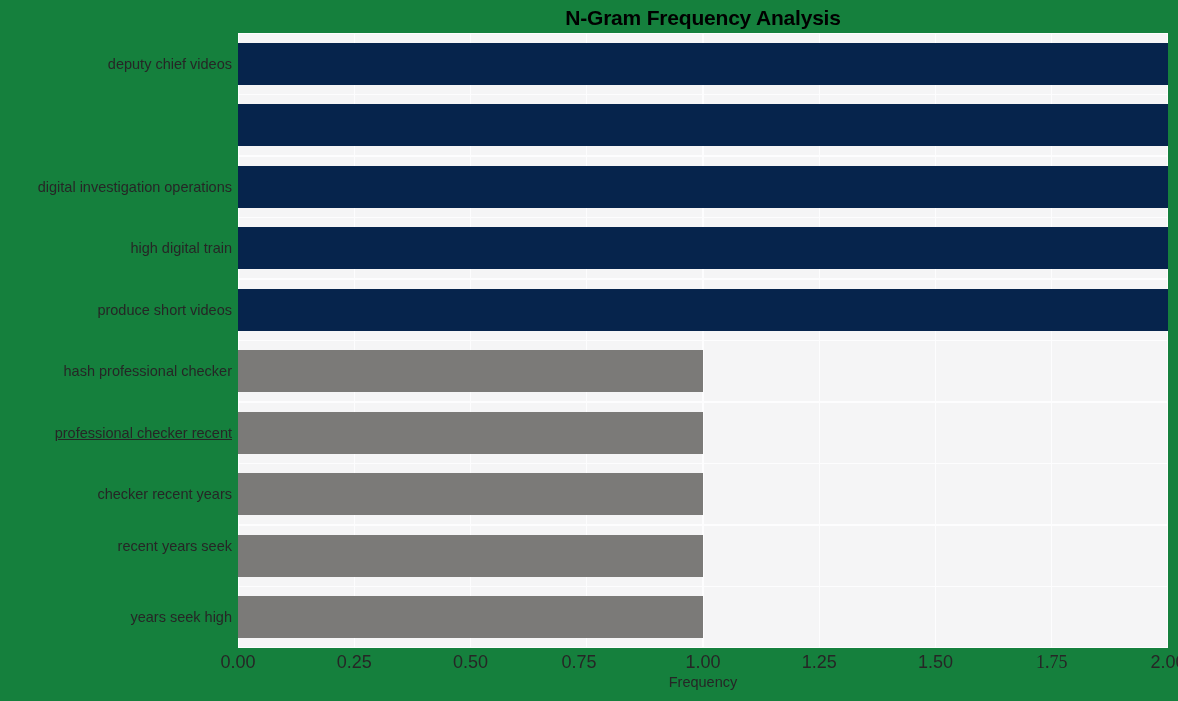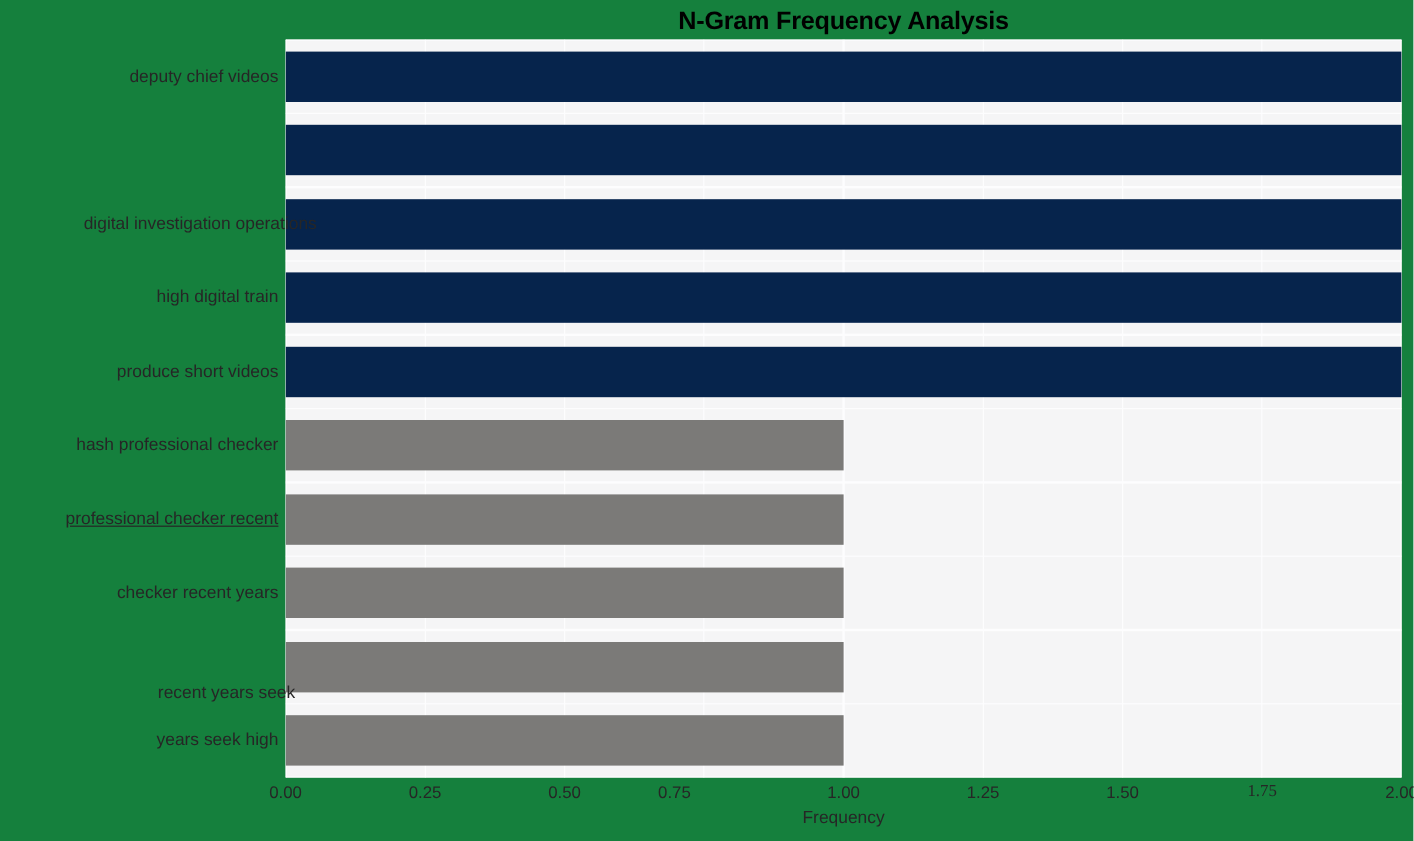--- a/index.html
+++ b/index.html
@@ -92,21 +92,21 @@
     top: 652px;
     width: 1178px;
     height: 24px;
   }
   .xtick {
     position: absolute;
     top: 0;
     width: 80px;
     margin-left: -40px;
     text-align: center;
-    font-size: 14px;
+    font-size: 18px;
     color: #262626;
   }
   #xlabel {
     position: absolute;
     left: 238px;
     top: 674px;
     width: 930px;
     text-align: center;
     font-size: 14.5px;
     color: #262626;
@@ -149,36 +149,36 @@
       <div class="bar" title="hash professional checker: 1" style="width: 465px; top: 317.25px; background: rgb(123, 122, 120);"></div>
       <div class="bar" title="professional checker recent: 1" style="width: 465px; top: 378.75px; background: rgb(123, 122, 120);"></div>
       <div class="bar" title="checker recent years: 1" style="width: 465px; top: 440.25px; background: rgb(123, 122, 120);"></div>
       <div class="bar" title="recent years seek: 1" style="width: 465px; top: 501.75px; background: rgb(123, 122, 120);"></div>
       <div class="bar" title="years seek share: 1" style="width: 465px; top: 563.25px; background: rgb(123, 122, 120);"></div>
     </div>
 
   <div id="ytick-layer">
 
   <div class="ytick" style="top: 30.75px;">deputy chief videos</div>
-      <div class="ytick" style="top: 153.75px; padding-left: 32px;">digital investigation operations</div>
+      <div class="ytick" style="top: 153.75px;">digital investigation operations</div>
       <div class="ytick" style="top: 215.25px;">high digital train</div>
       <div class="ytick" style="top: 276.75px;">produce short videos</div>
       <div class="ytick" style="top: 338.25px;">hash professional checker</div>
       <div class="ytick" style="top: 399.75px; text-decoration: underline;">professional checker recent</div>
       <div class="ytick" style="top: 461.25px;">checker recent years</div>
-      <div class="ytick" style="top: 545px; padding-left: 14px;">recent years seek</div>
+      <div class="ytick" style="top: 513px;">recent years seek</div>
       <div class="ytick" style="top: 584.25px;">years seek high</div>
     </div>
 
   <div id="xtick-layer">
 
   <div class="xtick" style="left: 238px;">0.00</div>
       <div class="xtick" style="left: 354.25px;">0.25</div>
       <div class="xtick" style="left: 470.5px;">0.50</div>
-      <div class="xtick" style="left: 562px;">0.75</div>
+      <div class="xtick" style="left: 579px;">0.75</div>
       <div class="xtick" style="left: 703px;">1.00</div>
       <div class="xtick" style="left: 819.25px;">1.25</div>
       <div class="xtick" style="left: 935.5px;">1.50</div>
       <div class="xtick" style="left: 1051.75px; font-family: Liberation Serif, serif;">1.75</div>
       <div class="xtick" style="left: 1168px;">2.00</div>
     </div>
 
   <div id="xlabel">Frequency</div>
 
 </div>

